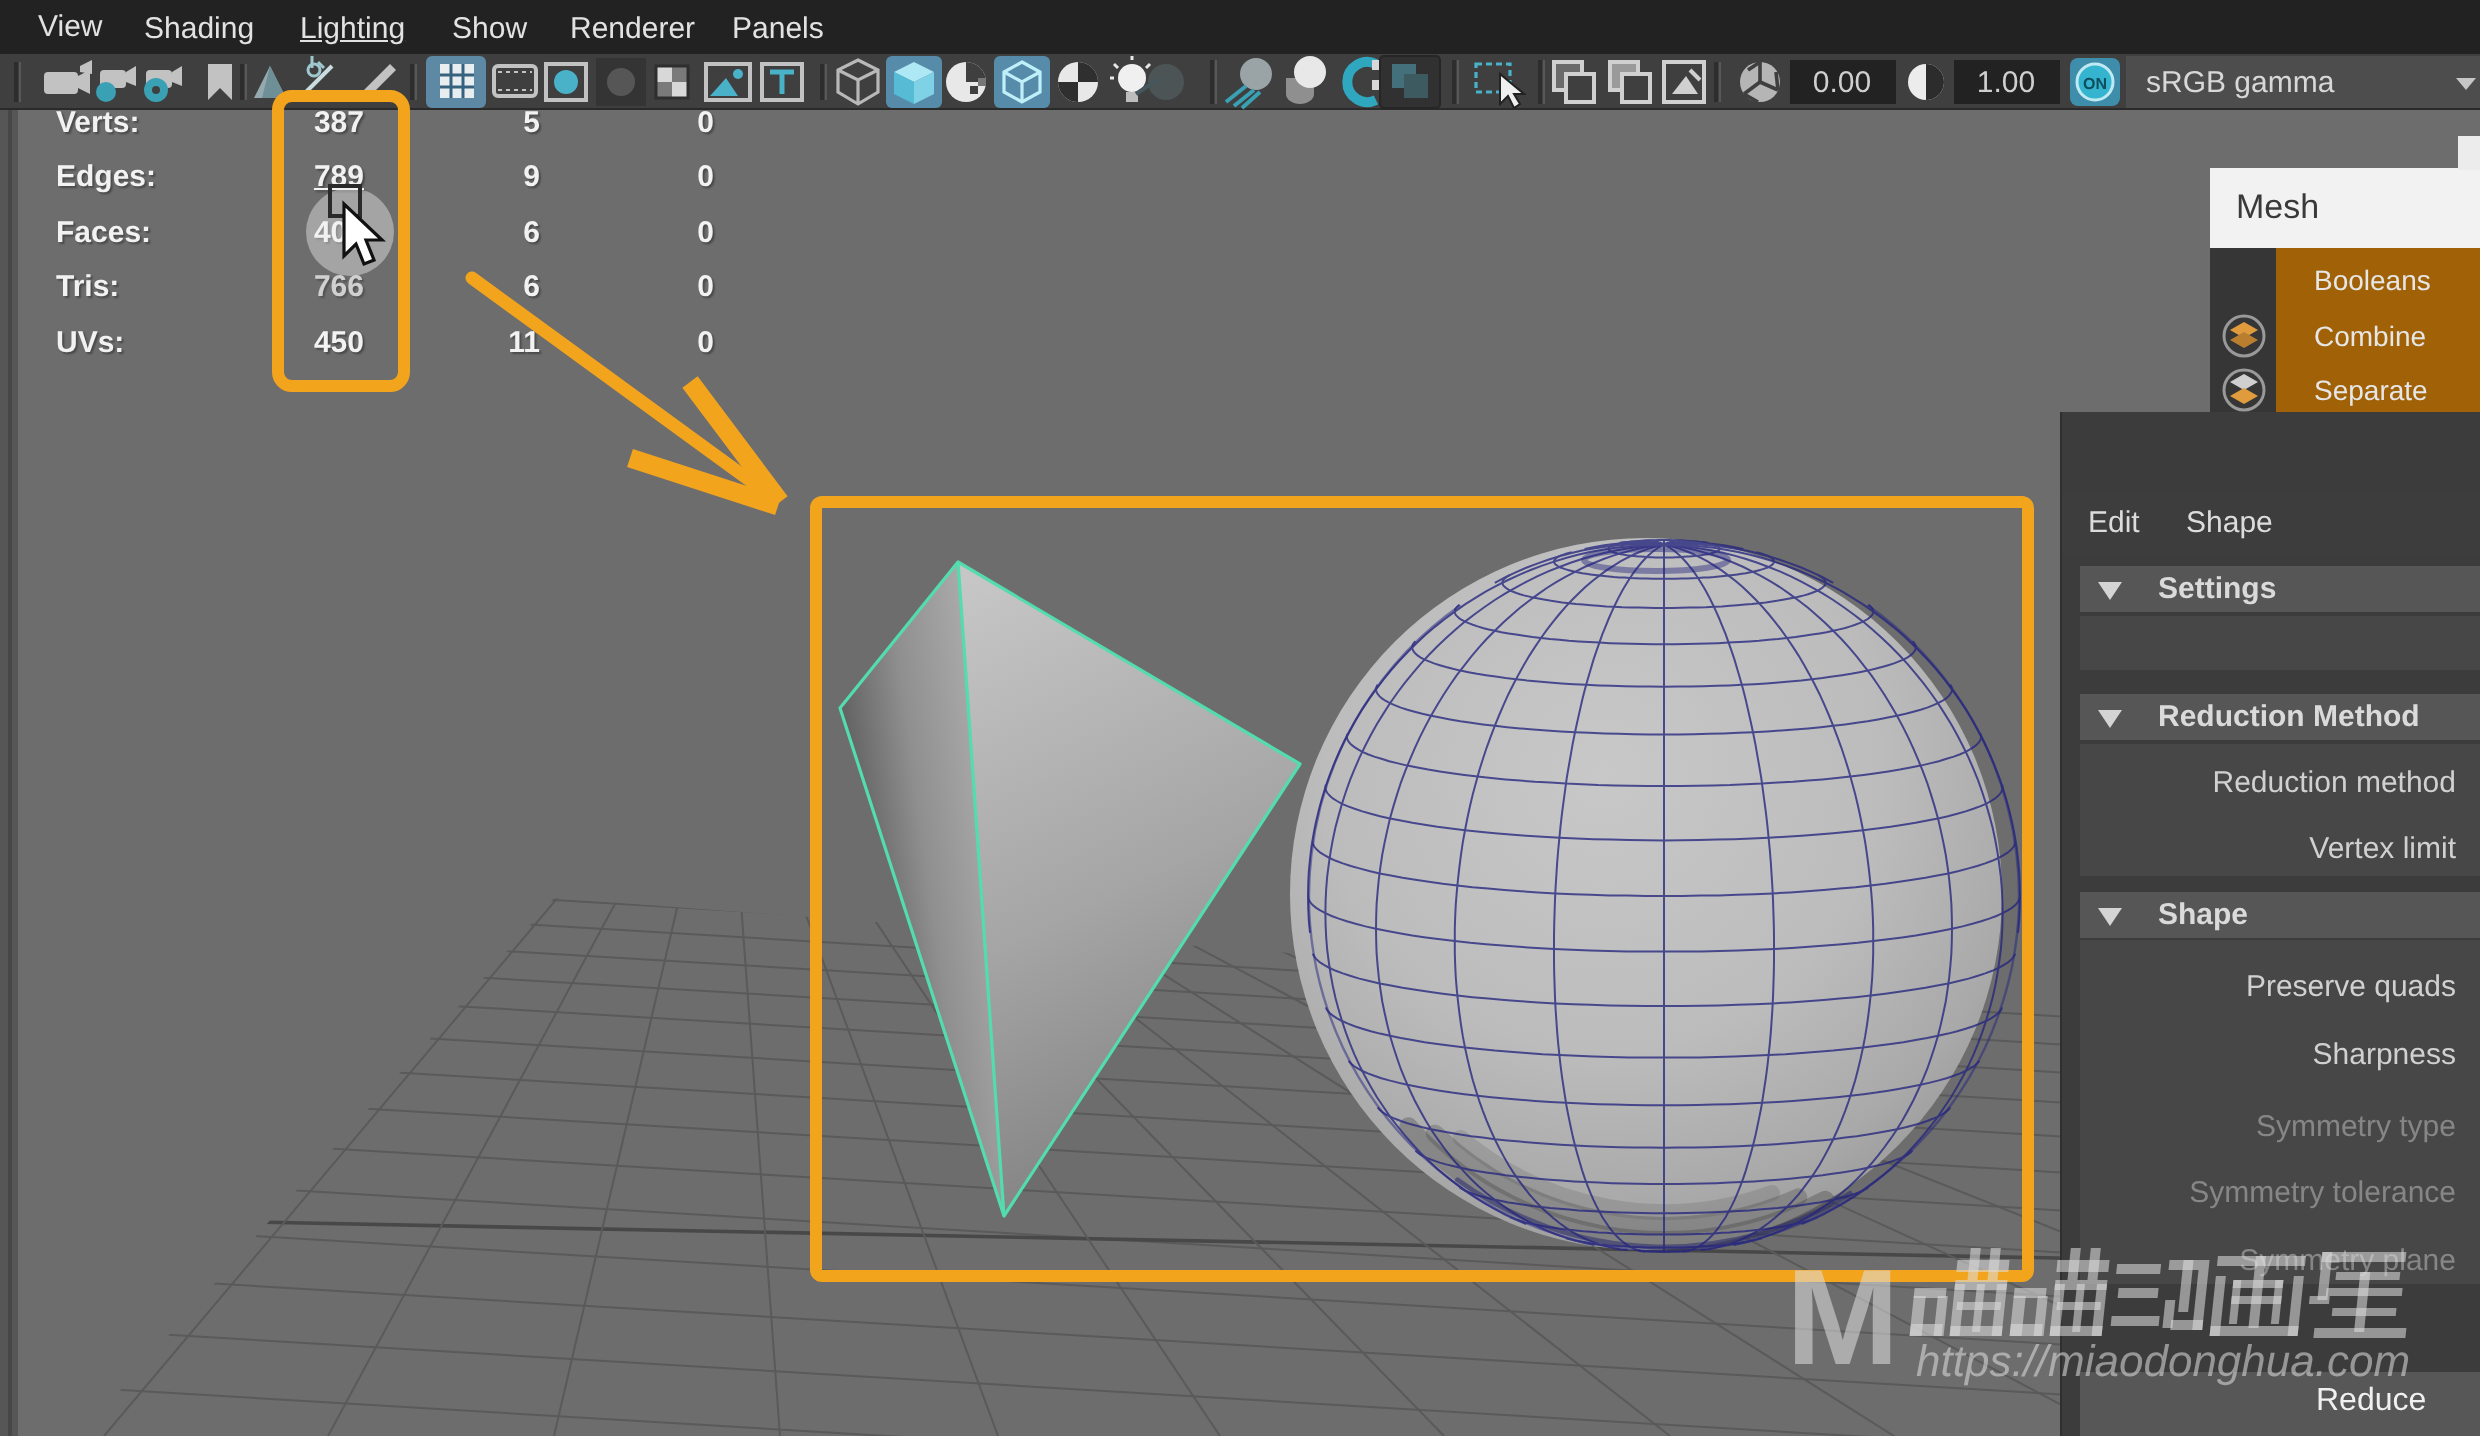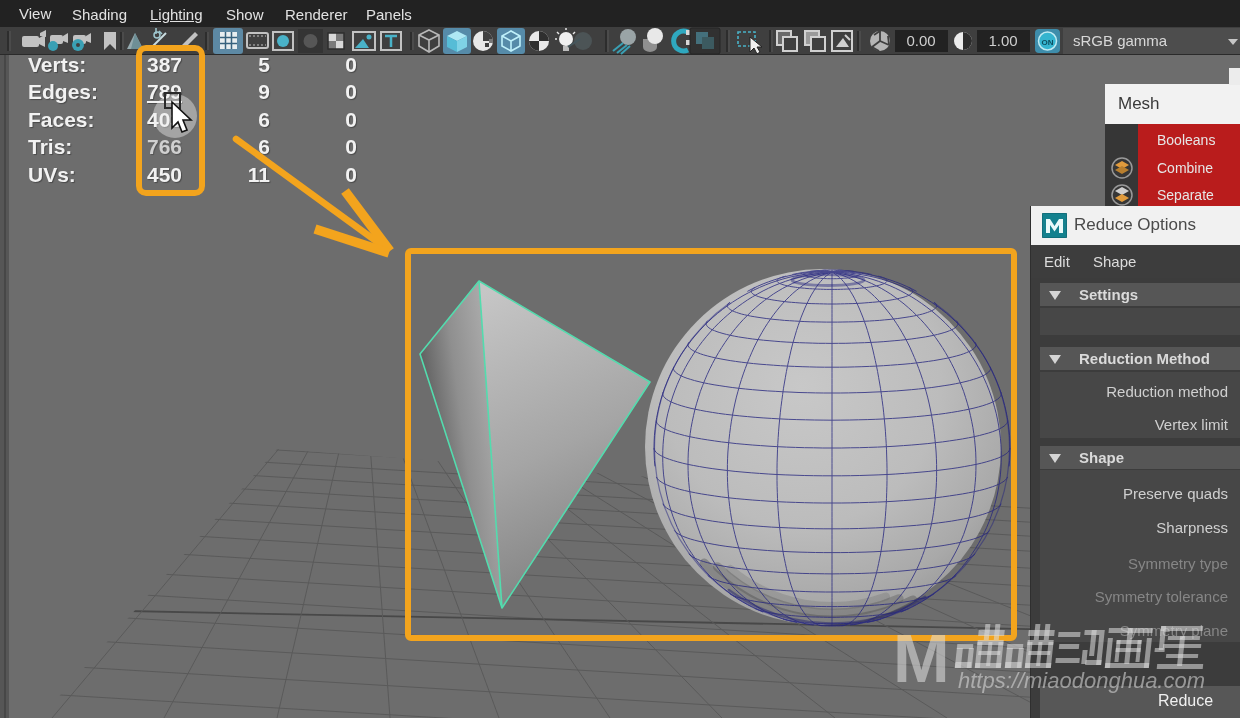--- a/index.html
+++ b/index.html
@@ -336,21 +336,21 @@
     <rect x="1035" y="2" width="25" height="24" rx="4" fill="#3e8dab"></rect>
     <circle cx="1047.5" cy="14" r="9" fill="#35b4cf" stroke="#bfeaf2" stroke-width="1.5"></circle>
     <text x="1047.5" y="17.5" fill="#0e4e5e" font-size="8" font-weight="bold" text-anchor="middle" font-family="Liberation Sans">ON</text>
 
     <rect x="1063" y="1" width="177" height="26" fill="#4d4d4d"></rect>
     <text x="1073" y="19" fill="#d8d8d8" font-size="15" font-family="Liberation Sans">sRGB gamma</text>
     <polygon points="1228,12 1238,12 1233,18" fill="#c6c6c6"></polygon>
   </svg>
   </div>
 
-  <div class="abs" style="left:0;top:48px;width:380px;height:140px;color:#f2f2f2;font-size:21px;font-weight:bold;text-shadow:1px 1px 1px rgba(0,0,0,0.33);">
+  <div class="abs" style="left:0;top:48px;width:380px;height:140px;color:#f2f2f2;font-size:15px;font-weight:bold;text-shadow:1px 1px 1px rgba(0,0,0,0.33);">
     <div class="abs" style="left:28px;top:5px;">Verts:</div>
     <div class="abs" style="left:28px;top:32px;">Edges:</div>
     <div class="abs" style="left:28px;top:60px;">Faces:</div>
     <div class="abs" style="left:28px;top:87px;">Tris:</div>
     <div class="abs" style="left:28px;top:115px;">UVs:</div>
     <div class="abs" style="left:100px;top:5px;width:82px;text-align:right;">387</div>
     <div class="abs" style="left:100px;top:32px;width:82px;text-align:right;text-decoration:underline;">789</div>
     <div class="abs" style="left:100px;top:60px;width:82px;text-align:right;">403</div>
     <div class="abs" style="left:100px;top:87px;width:82px;text-align:right;opacity:.75;">766</div>
     <div class="abs" style="left:100px;top:115px;width:82px;text-align:right;">450</div>
@@ -376,21 +376,21 @@
       <line x1="130" y1="66" x2="175" y2="126" stroke-width="9.5"></line>
       <line x1="100" y1="104" x2="174" y2="128" stroke-width="9.5"></line>
     </g>
   </svg>
 
   <svg class="abs" style="left:160px;top:88px;" width="44" height="50" viewBox="0 0 44 50">
     <rect x="5" y="5" width="15" height="15" fill="none" stroke="#2a2a2a" stroke-width="2"></rect>
     <polygon points="12,14 12,40 18,34 22,44 27,42 23,32 31,32" fill="#fff" stroke="#111" stroke-width="1.6"></polygon>
   </svg>
 
-  <div class="abs" style="left:1105px;top:84px;width:135px;height:126px;background:#b91c1c;">
+  <div class="abs" style="left:1105px;top:84px;width:135px;height:126px;background:#a16207;">
     <div class="abs" style="left:0;top:0;width:135px;height:40px;background:#f2f2f2;color:#3a3a3a;font-size:17px;">
       <span class="abs" style="left:13px;top:10px;">Mesh</span>
     </div>
     <div class="abs" style="left:0;top:40px;width:33px;height:86px;background:#363636;"></div>
     <div class="abs" style="left:52px;top:132px;"></div>
     <div class="abs" style="color:#e6e6e6;font-size:14px;left:52px;top:48px;">Booleans</div>
     <div class="abs" style="color:#e6e6e6;font-size:14px;left:52px;top:76px;">Combine</div>
     <div class="abs" style="color:#e6e6e6;font-size:14px;left:52px;top:103px;">Separate</div>
     <svg class="abs" style="left:5px;top:72px;" width="24" height="24" viewBox="0 0 24 24">
       <circle cx="12" cy="12" r="10" fill="none" stroke="#999" stroke-width="1.5"></circle>
@@ -401,28 +401,20 @@
       <circle cx="12" cy="12" r="10" fill="none" stroke="#999" stroke-width="1.5"></circle>
       <polygon points="12,4 19,8 12,12 5,8" fill="#cfcfcf"></polygon>
       <polygon points="12,11 19,15 12,19 5,15" fill="#e09b3d"></polygon>
     </svg>
   </div>
 
   <div class="abs" style="left:1229px;top:68px;width:11px;height:17px;background:#ececec;"></div>
 
   <div class="abs" style="left:1030px;top:206px;width:210px;height:512px;background:#3c3c3c;border-left:1px solid #2f2f2f;">
 
-    <div class="abs" style="left:0;top:0;width:210px;height:39px;background:#f1f1f1;">
-      <svg class="abs" style="left:11px;top:7px;" width="25" height="25" viewBox="0 0 25 25">
-        <rect x="0" y="0" width="25" height="25" rx="2" fill="#14818e"></rect>
-        <rect x="0" y="0" width="25" height="25" rx="2" fill="none" stroke="#0c5f6a" stroke-width="1"></rect>
-        <path d="M4 20 L4 6 L8 6 L12.5 13 L17 6 L21 6 L21 20 L17 20 L17 12 L12.5 18.5 L8 12 L8 20 Z" fill="#eafafa"></path>
-      </svg>
-      <span class="abs" style="left:43px;top:9px;font-size:17px;color:#4a4a4a;">Reduce Options</span>
-    </div>
 
     <div class="abs" style="left:0;top:39px;width:210px;height:33px;background:#3d3d3d;color:#dcdcdc;font-size:15px;">
       <span class="abs" style="left:13px;top:8px;">Edit</span>
       <span class="abs" style="left:62px;top:8px;">Shape</span>
     </div>
 
     <div class="abs" style="left:9px;top:102px;width:201px;height:27px;background:#474747;"></div>
     <div class="abs" style="left:9px;top:166px;width:201px;height:66px;background:#474747;"></div>
     <div class="abs" style="left:9px;top:264px;width:201px;height:172px;background:#474747;"></div>
     <div class="abs" style="left:9px;top:77px;width:201px;height:23px;background:#565656;color:#dadada;font-size:15px;font-weight:bold;padding-left:12px;">

